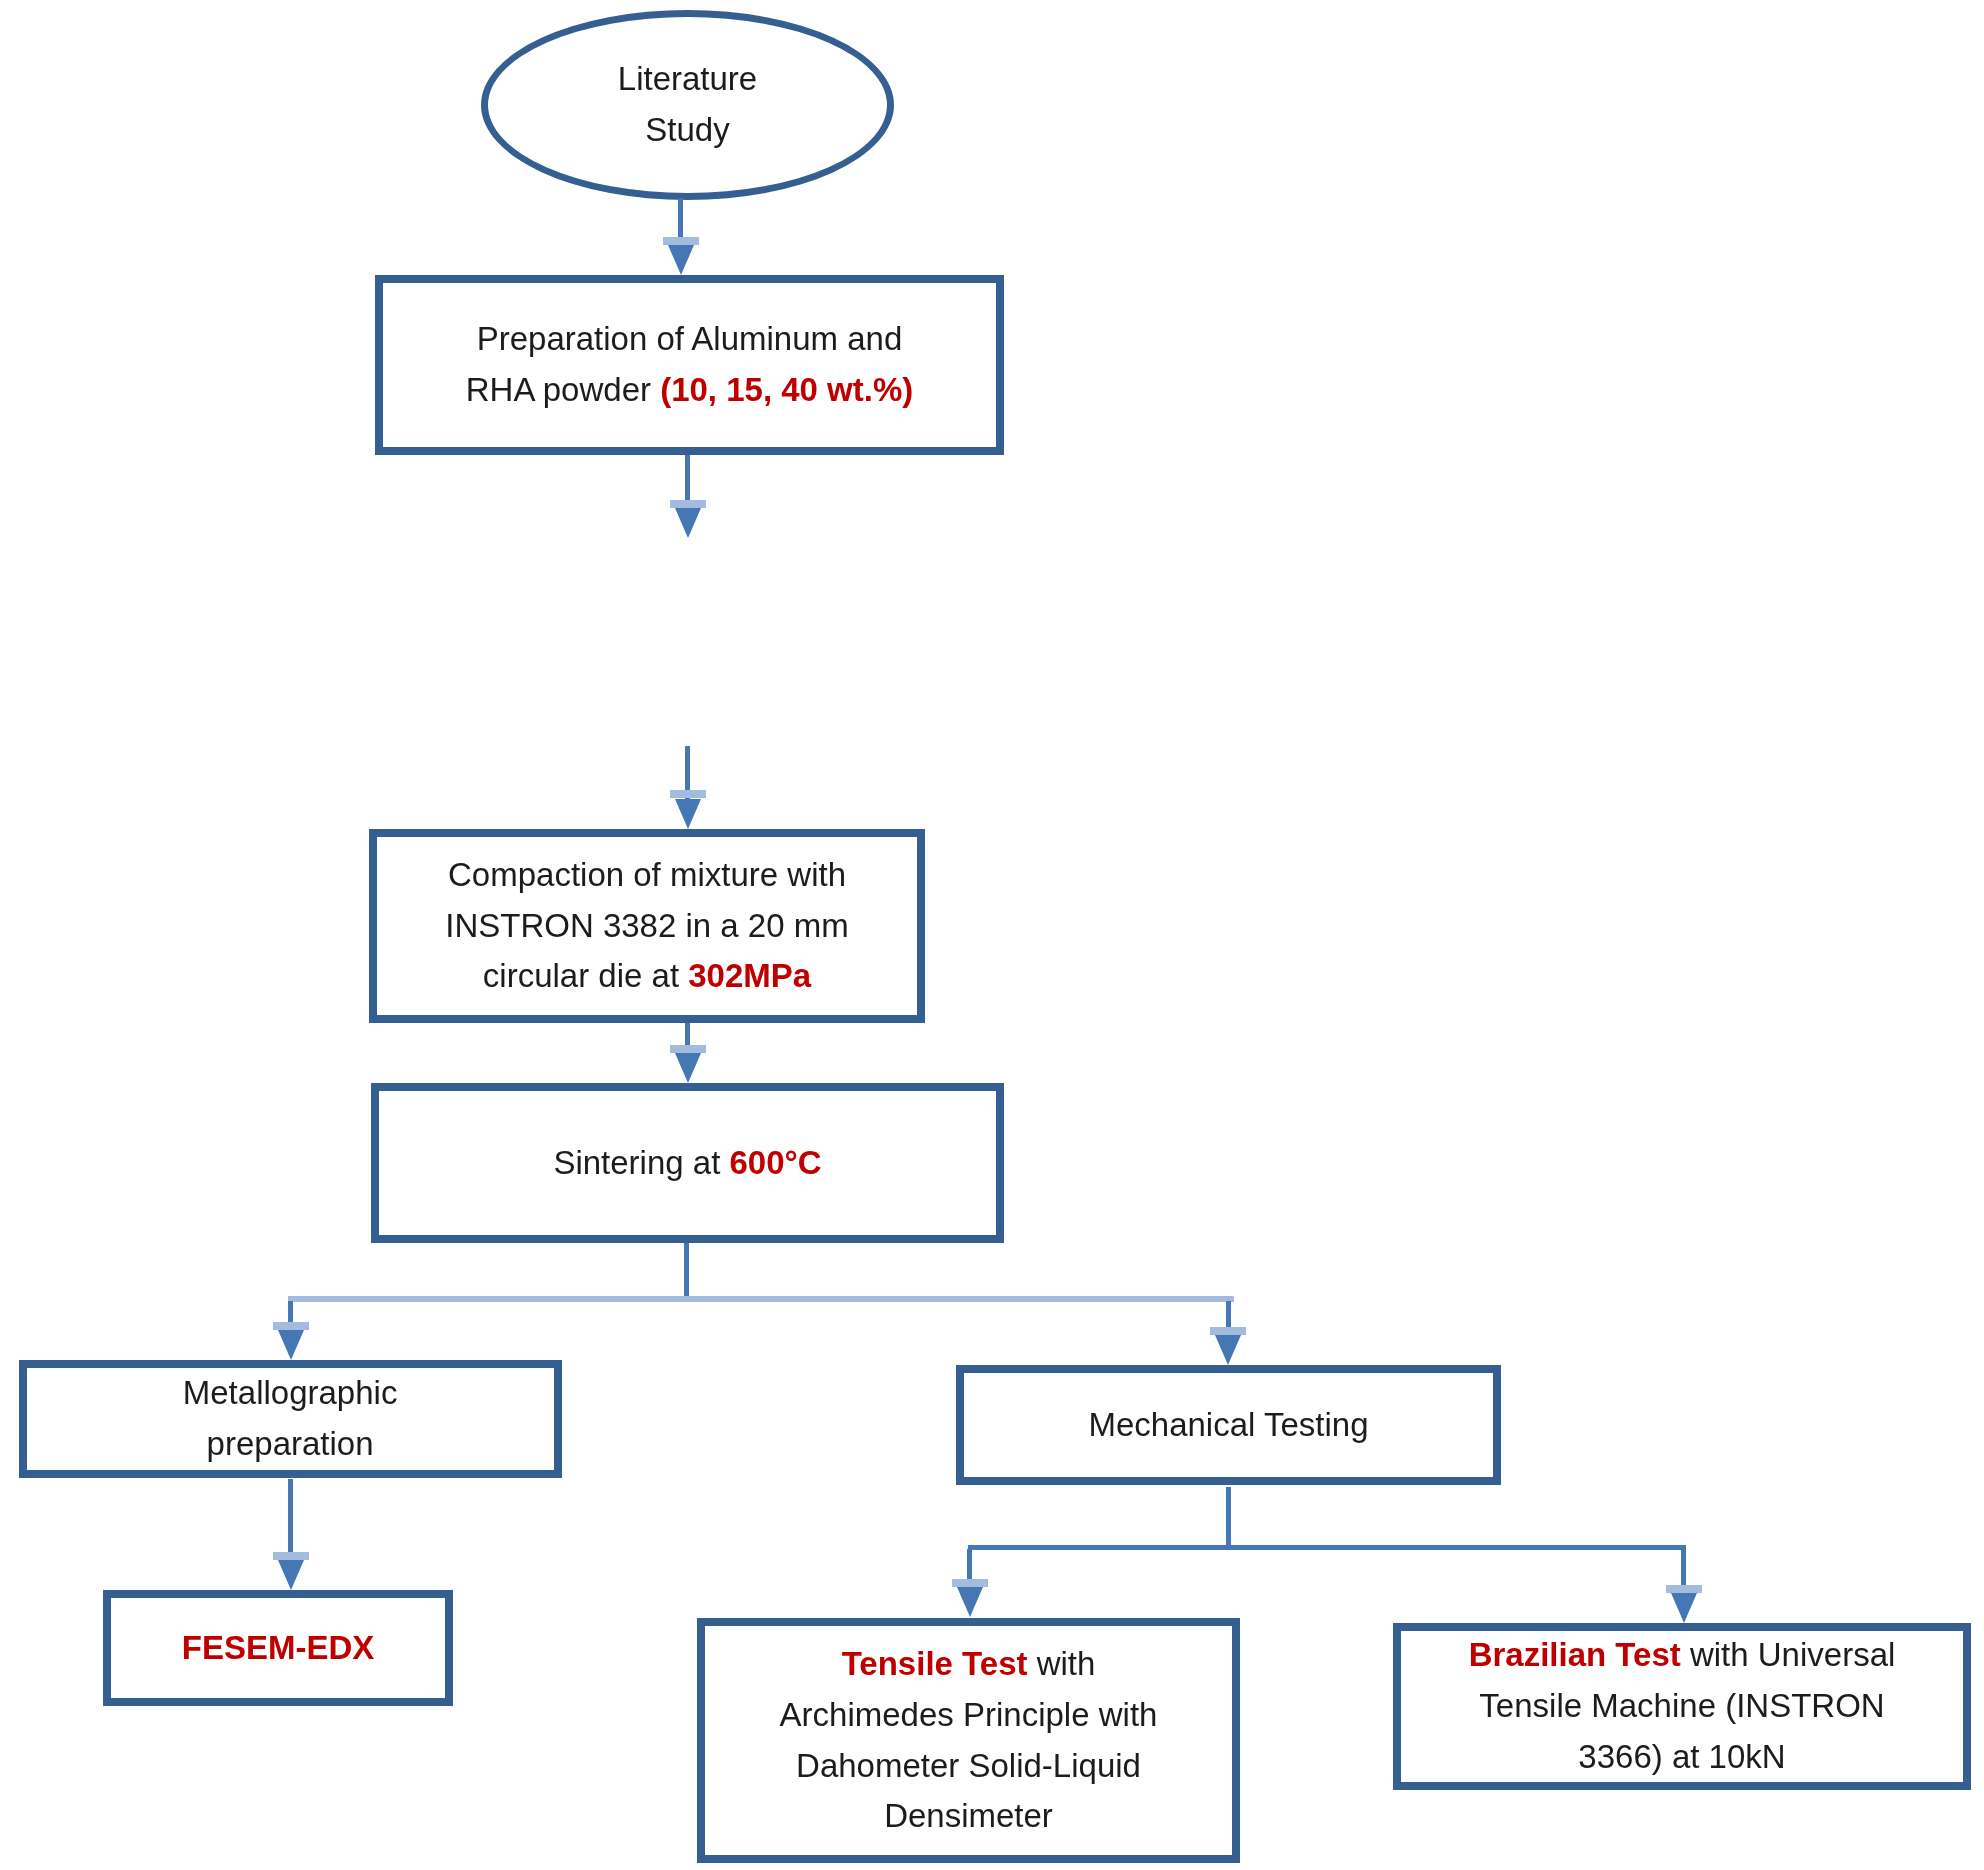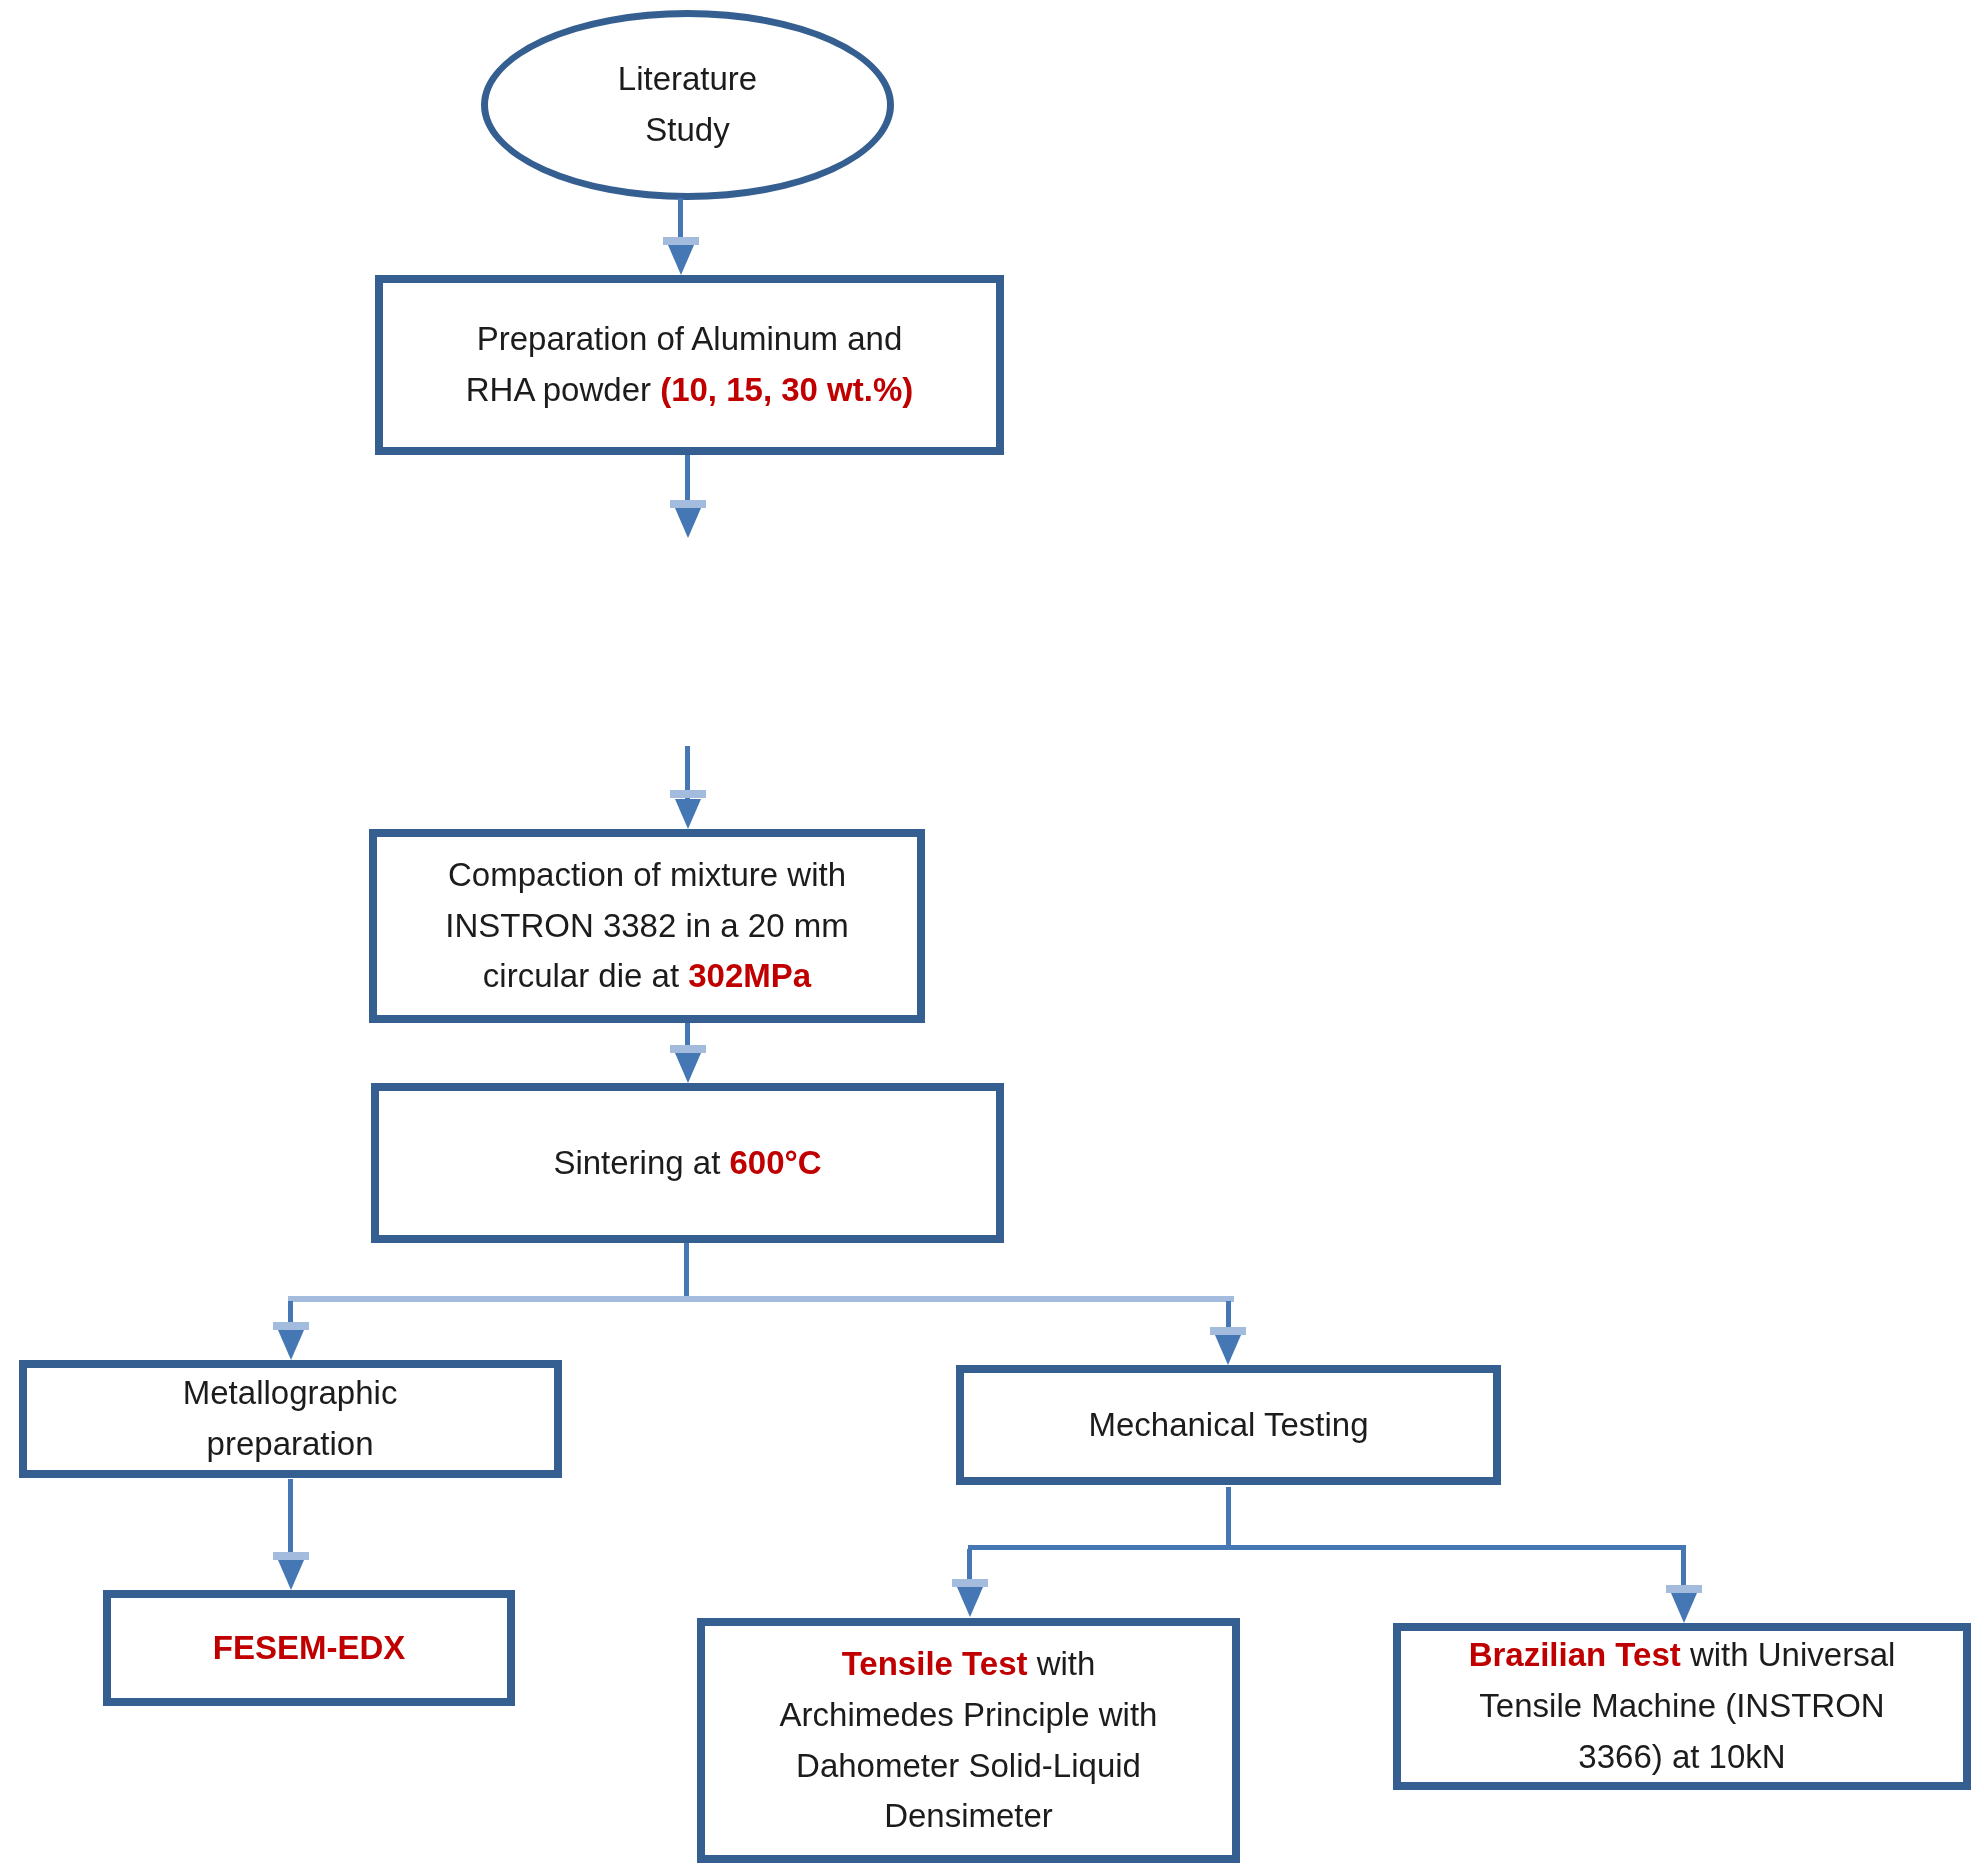--- a/index.html
+++ b/index.html
@@ -70,21 +70,21 @@
 
   <div class="node ellipse" style="left:481px;top:9.6px;width:413px;height:190px">
     <div class="txt" style="max-width:193px">Literature Study</div>
   </div>
 
   <div class="vline" style="left:678px;top:198px;height:50px"></div>
   <div class="acap" style="left:663px;top:237px"></div>
   <div class="ahead" style="left:668px;top:245px"></div>
 
   <div class="node" style="left:375px;top:275px;width:629px;height:180px">
-    <div class="txt" style="max-width:488px"><span>Preparation of Aluminum and RHA powder </span><span class="red">(10, 15, 30 wt.%)</span><span></span></div>
+    <div class="txt" style="max-width:488px"><span>Preparation of Aluminum and RHA powder </span><span class="red">(10, 15, 40 wt.%)</span><span></span></div>
   </div>
 
   <div class="vline" style="left:685px;top:455px;height:56px"></div>
   <div class="acap" style="left:670px;top:500px"></div>
   <div class="ahead" style="left:675px;top:508px"></div>
 
 
   <div class="vline" style="left:685px;top:746px;height:55px"></div>
   <div class="acap" style="left:670px;top:790px"></div>
   <div class="ahead" style="left:675px;top:799px"></div>
@@ -117,21 +117,21 @@
   </div>
 
   <div class="node" style="left:956px;top:1365px;width:545px;height:120px">
     <div class="txt">Mechanical Testing</div>
   </div>
 
   <div class="vline" style="left:288px;top:1479px;height:84px"></div>
   <div class="acap" style="left:273px;top:1552px"></div>
   <div class="ahead" style="left:278px;top:1560px"></div>
 
-  <div class="node" style="left:103px;top:1590px;width:412px;height:116px">
+  <div class="node" style="left:103px;top:1590px;width:350px;height:116px">
     <div class="txt red">FESEM-EDX</div>
   </div>
 
   <div class="vline" style="left:1226px;top:1487px;height:62px"></div>
   <div class="hline" style="left:968px;top:1545px;width:718px"></div>
 
   <div class="vline" style="left:967px;top:1549px;height:41px"></div>
   <div class="acap" style="left:952px;top:1579px"></div>
   <div class="ahead" style="left:957px;top:1587px"></div>
 

